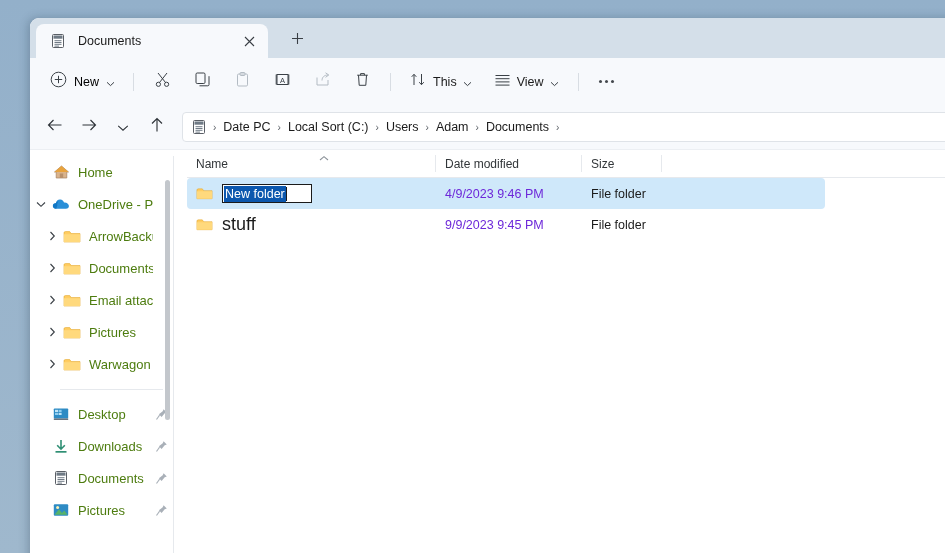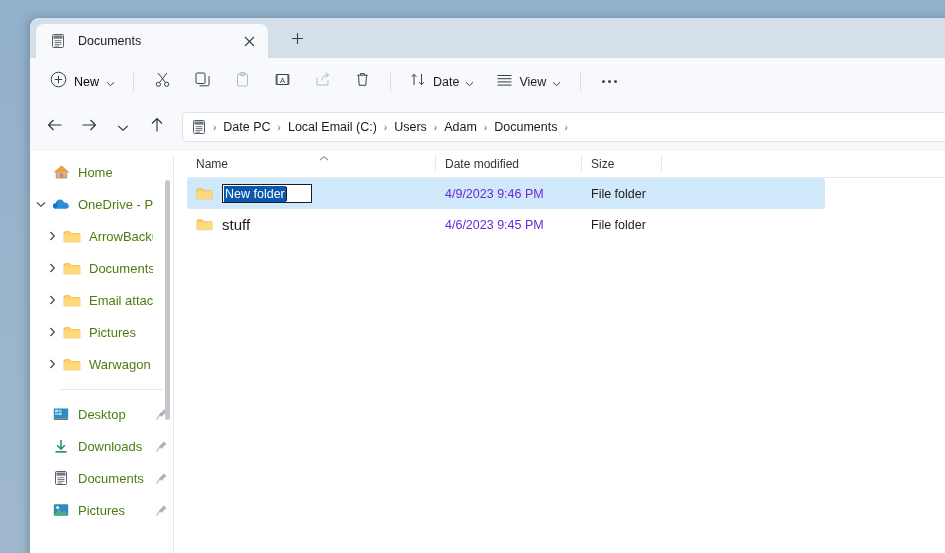--- a/index.html
+++ b/index.html
@@ -331,21 +331,21 @@
     box-sizing: border-box;
     overflow: hidden;
   }
   .folder-ico {
     width: 17px;
     height: 15px;
     margin-right: 9px;
     flex: 0 0 auto;
   }
   .name-text {
-    font-size: 15px;
+    font-size: 18px;
     color: #1b1b1b;
     white-space: nowrap;
   }
   .rename-box {
     display: inline-flex;
     align-items: center;
     height: 19px;
     background: #ffffff;
     border: 1px solid #1b1b1b;
     padding: 0 1px;
@@ -502,21 +502,21 @@
 
     <div class="tb-sep"></div>
 
     <div class="tb-combo">
       <span>
         <svg width="17" height="15" viewBox="0 0 17 15">
           <path d="M4 13 L4 2.5 M1.7 4.8 L4 2.3 L6.3 4.8" stroke="#3a4046" stroke-width="1" fill="none"></path>
           <path d="M11.5 2 L11.5 12.5 M9.2 10.2 L11.5 12.7 L13.8 10.2" stroke="#3a4046" stroke-width="1" fill="none"></path>
         </svg>
       </span>
-      <span class="tb-combo-label">Date</span>
+      <span class="tb-combo-label">This</span>
       <span>
         <svg width="9" height="6" viewBox="0 0 9 6">
           <path d="M1 1.3 L4.5 4.6 L8 1.3" stroke="#3a4046" stroke-width="1" fill="none"></path>
         </svg>
       </span>
     </div>
 
     <div class="tb-combo">
       <span>
         <svg width="17" height="14" viewBox="0 0 17 14">
@@ -579,21 +579,21 @@
           <rect x="3.5" y="2.5" width="9" height="3.2" fill="#6f7a85"></rect>
           <rect x="4.5" y="7.2" width="7" height="1" fill="#6f7a85"></rect>
           <rect x="4.5" y="9" width="7" height="1" fill="#6f7a85"></rect>
           <rect x="4.5" y="10.8" width="7" height="1" fill="#6f7a85"></rect>
           <rect x="4.5" y="12.6" width="4.5" height="1" fill="#6f7a85"></rect>
         </svg>
       </span>
       <span class="crumb-sep">›</span>
       <span class="crumb">Date PC</span>
       <span class="crumb-sep">›</span>
-      <span class="crumb">Local Email (C:)</span>
+      <span class="crumb">Local Sort (C:)</span>
       <span class="crumb-sep">›</span>
       <span class="crumb">Users</span>
       <span class="crumb-sep">›</span>
       <span class="crumb">Adam</span>
       <span class="crumb-sep">›</span>
       <span class="crumb">Documents</span>
       <span class="crumb-sep">›</span>
     </div>
   </div>
 
@@ -834,20 +834,20 @@
       <div class="row">
         <div class="cell-name">
           <span class="folder-ico">
             <svg width="17" height="15" viewBox="0 0 18 15">
               <path d="M1 3.2 L1 13 L17 13 L17 4.6 L8.2 4.6 L6.7 2.6 L2.4 2.6 Z" fill="#ffcd62" stroke="#e3a72e" stroke-width="0.6"></path>
               <path d="M1 5.2 L17 5.2 L17 13 L1 13 Z" fill="#ffd97d"></path>
             </svg>
           </span>
           <span class="name-text">stuff</span>
         </div>
-        <div class="cell-date">4/6/2023 9:45 PM</div>
+        <div class="cell-date">9/9/2023 9:45 PM</div>
         <div class="cell-type">File folder</div>
         <div class="cell-size"></div>
       </div>
 
     </div>
   </div>
 </div>
 
 </body></html>

